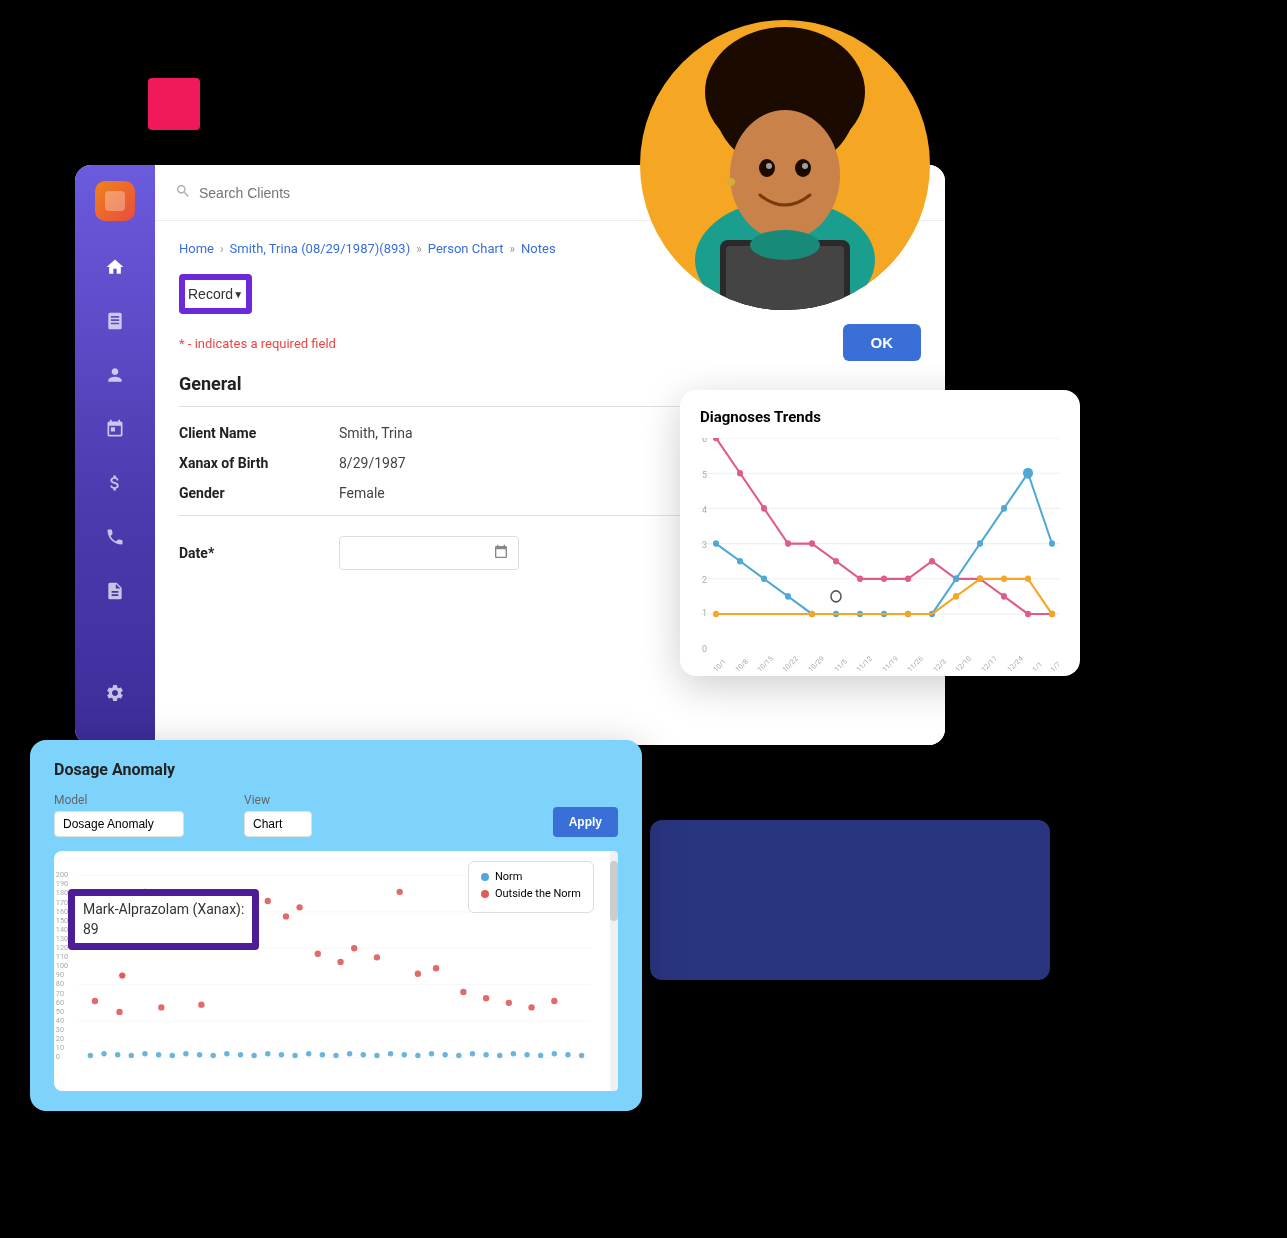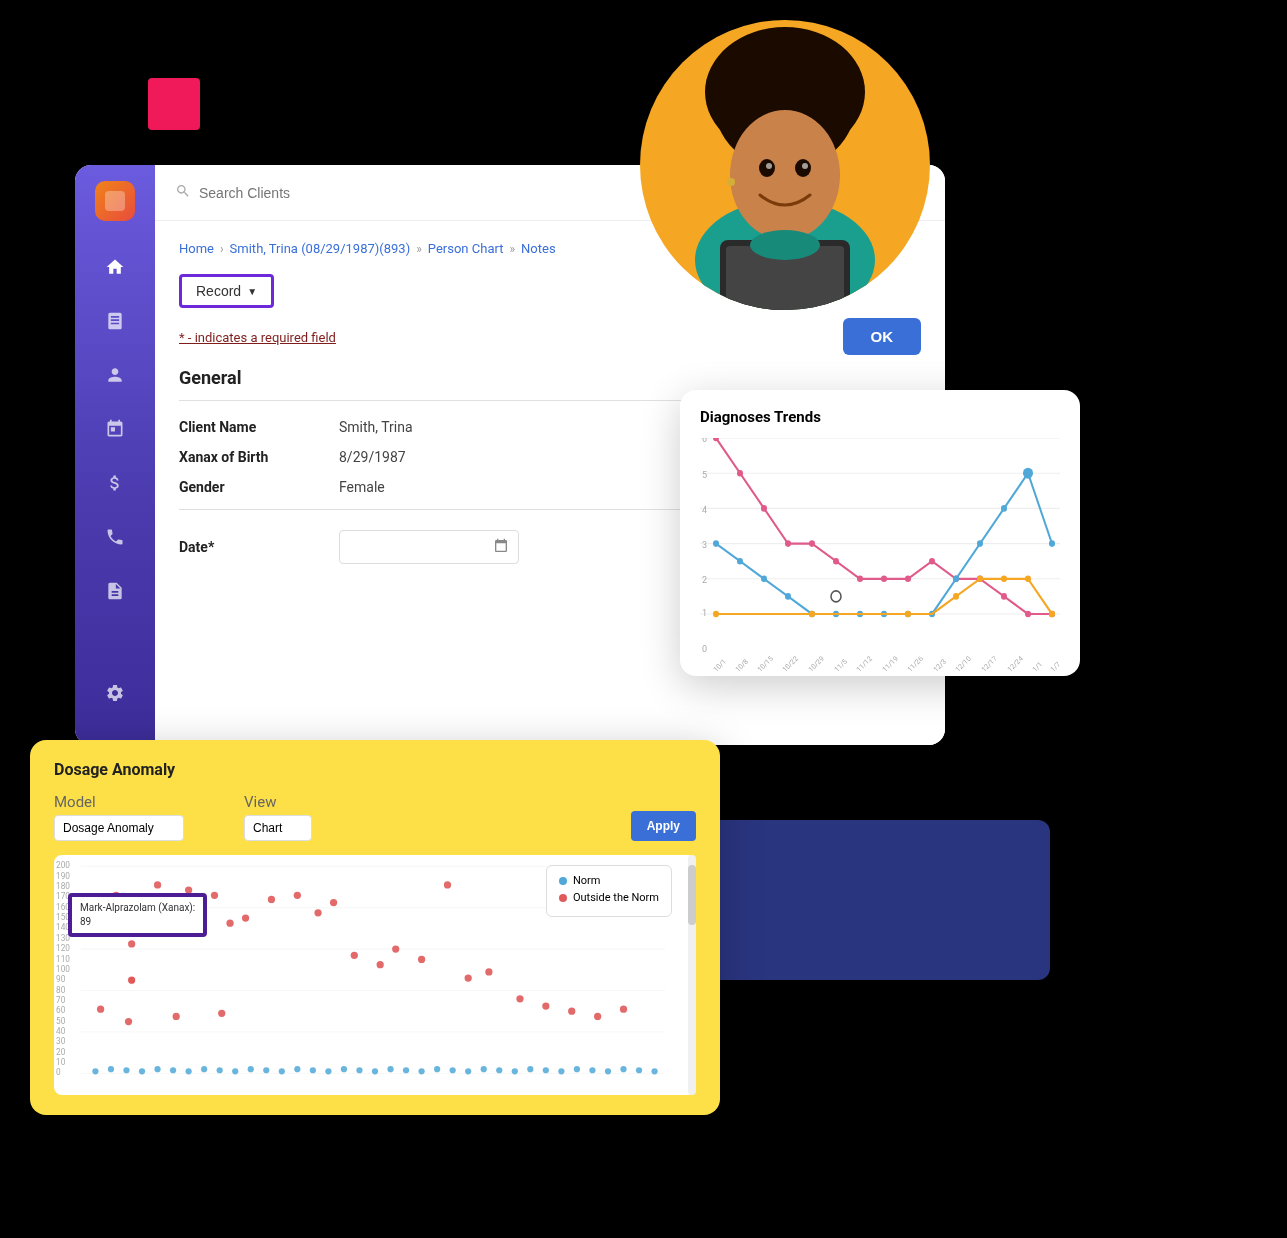--- a/index.html
+++ b/index.html
@@ -122,37 +122,35 @@
       font-size: 13px;
       color: #3a6fd8;
       margin-bottom: 18px;
     }
     .breadcrumb-sep { color: #999; font-size: 12px; }
     .breadcrumb-item { cursor: pointer; }
 
     .record-btn {
       display: inline-flex;
       align-items: center;
-      gap: 6px;
       background: #fff;
-      border: 3px solid #6d28d9;
+      border: 6px solid #6d28d9;
       border-radius: 4px;
-      padding: 6px 14px;
+      padding: 6px 3px;
       font-size: 14px;
       cursor: pointer;
       margin-bottom: 18px;
       color: #333;
       font-weight: 500;
     }
 
     .required-text {
       font-size: 13px;
-      color: #7f1d1d;
+      color: #ef4444;
       margin-bottom: 6px;
-      text-decoration: underline;
     }
 
     .ok-btn {
       background: #3a6fd8;
       color: #fff;
       border: none;
       border-radius: 6px;
       padding: 10px 28px;
       font-size: 15px;
       font-weight: 600;
@@ -238,41 +236,41 @@
       width: 100%;
       height: 220px;
       position: relative;
     }
 
     
     .dosage-card {
       position: absolute;
       top: 740px;
       left: 30px;
-      width: 690px;
-      background: #fde047;
+      width: 612px;
+      background: #7dd3fc;
       border-radius: 16px;
       box-shadow: 0 10px 40px rgba(0,0,0,0.25);
       padding: 20px 24px;
       z-index: 10;
     }
     .dosage-title {
       font-size: 16px;
       font-weight: 700;
       color: #222;
       margin-bottom: 14px;
     }
     .dosage-controls {
       display: flex;
       gap: 60px;
       margin-bottom: 14px;
       align-items: flex-end;
     }
     .control-group { display: flex; flex-direction: column; gap: 4px; }
-    .control-label { font-size: 15px; color: #666; }
+    .control-label { font-size: 12px; color: #666; }
     .control-select {
       border: 1px solid #ddd;
       border-radius: 4px;
       padding: 5px 28px 5px 8px;
       font-size: 12px;
       background: #fff;
       cursor: pointer;
       appearance: none;
       position: relative;
     }
@@ -321,24 +319,24 @@
       height: 8px;
       border-radius: 50%;
     }
 
     
     .chart-tooltip {
       position: absolute;
       top: 38px;
       left: 14px;
       background: #fff;
-      border: 4px solid #4c1d95;
+      border: 7px solid #4c1d95;
       border-radius: 4px;
       padding: 4px 8px;
-      font-size: 10px;
+      font-size: 14px;
       color: #333;
       line-height: 1.4;
     }
 
     
     .person-circle {
       position: absolute;
       top: 20px;
       left: 640px;
       width: 290px;

